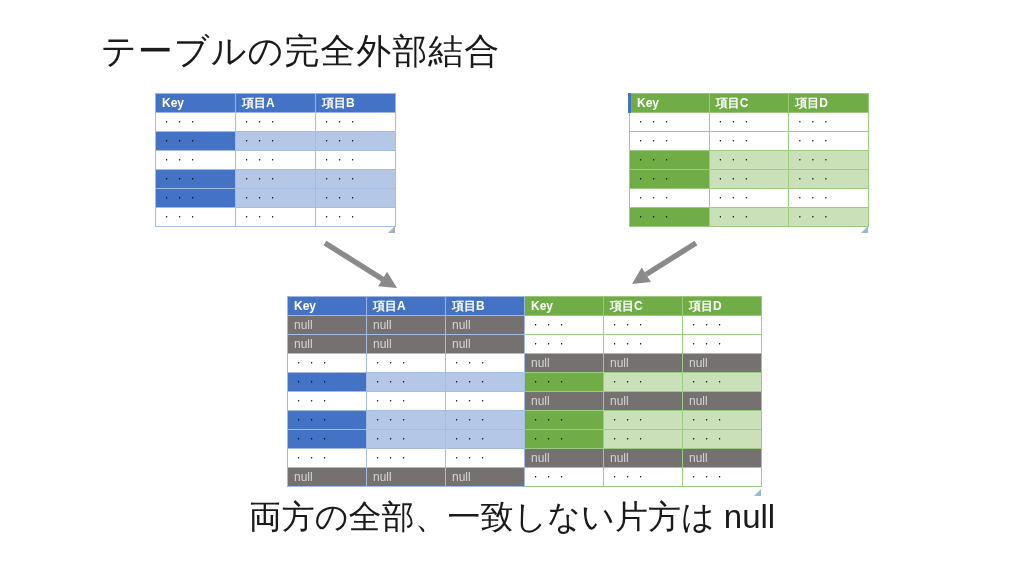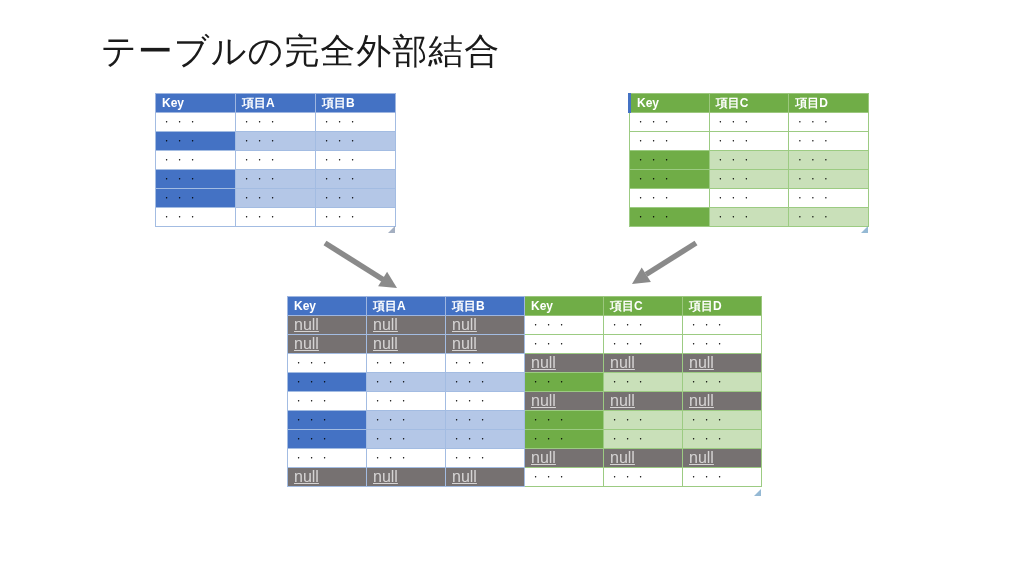--- a/index.html
+++ b/index.html
@@ -30,21 +30,21 @@
   td.bcell.bhl { background:#B4C7E7; }
   td.bcell.bhl.key { background:#4472C4; }
   
   th.gth { background:#70AD47; border:1px solid #9CC77E; }
   th.gth.edge { border-left:3px solid #4472C4; }
   td.gcell { background:#ffffff; border:1px solid #9CCB82; }
   td.gcell.ghl { background:#C9E0B9; }
   td.gcell.ghl.key { background:#70AD47; }
   
   td.dots { font-size:9px; letter-spacing:4px; color:#000000; }
-  td.nul  { font-size:16px; background:#767171 !important; color:#D6D4D4;text-decoration:underline; }
+  td.nul  { font-size:12px; background:#767171 !important; color:#D6D4D4; }
   
   #tableA { left:155px; top:93px;  width:241px; }
   #tableB { left:628px; top:93px;  width:241px; }
   #joined { left:287px; top:296px; width:475px; }
   
   svg.layer { position:absolute; left:0; top:0; pointer-events:none; }
   .handle {
     position:absolute; width:0; height:0;
     border-left:7px solid transparent; border-bottom:7px solid #8d9bb1; opacity:.8;
   }
@@ -230,14 +230,15 @@
     <g>
       <line x1="696" y1="243" x2="646" y2="274.5" stroke="#8A8A8A" stroke-width="5.5"></line>
       <polygon points="632,284 641.7,267.6 650.9,281.9" fill="#8A8A8A"></polygon>
     </g>
   </svg>
 
   <div class="handle" style="left:388px; top:226px;"></div>
   <div class="handle g" style="left:861px; top:226px;"></div>
   <div class="handle g" style="left:754px; top:489px;"></div>
 
+  <div class="caption">両方の全部、一致しない片方は null</div>
 
 </div>
 
 </body></html>

